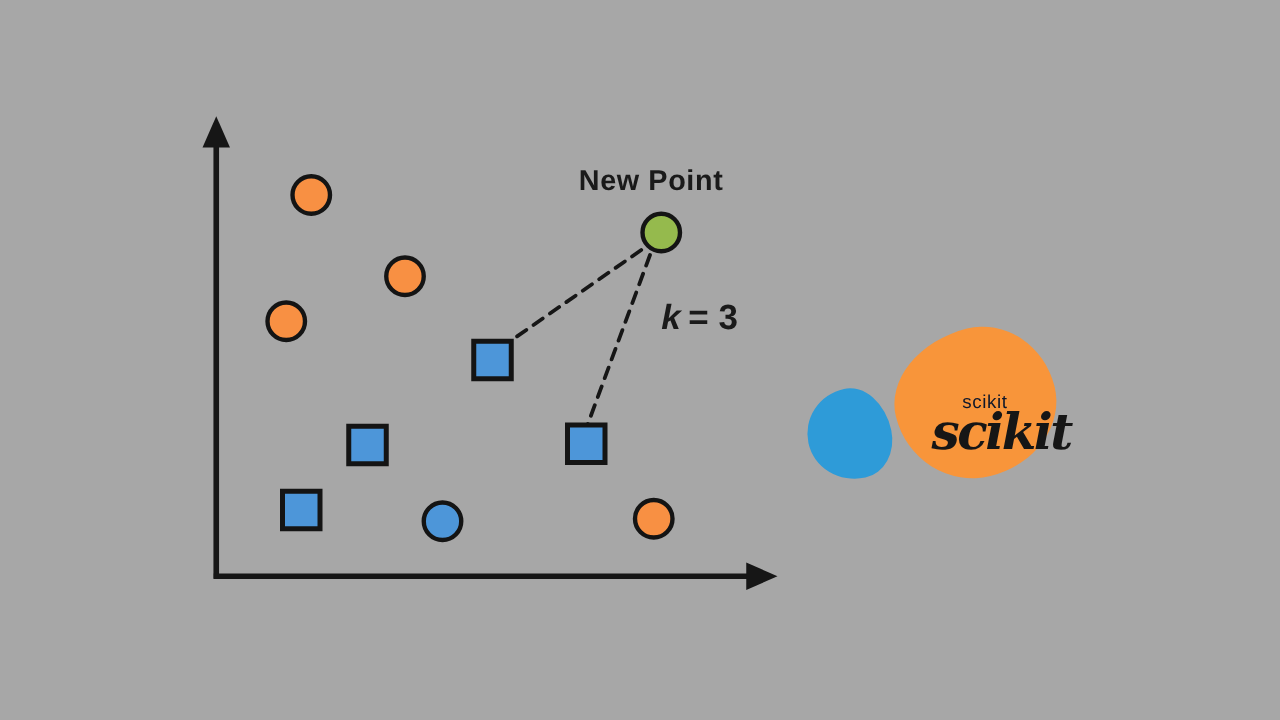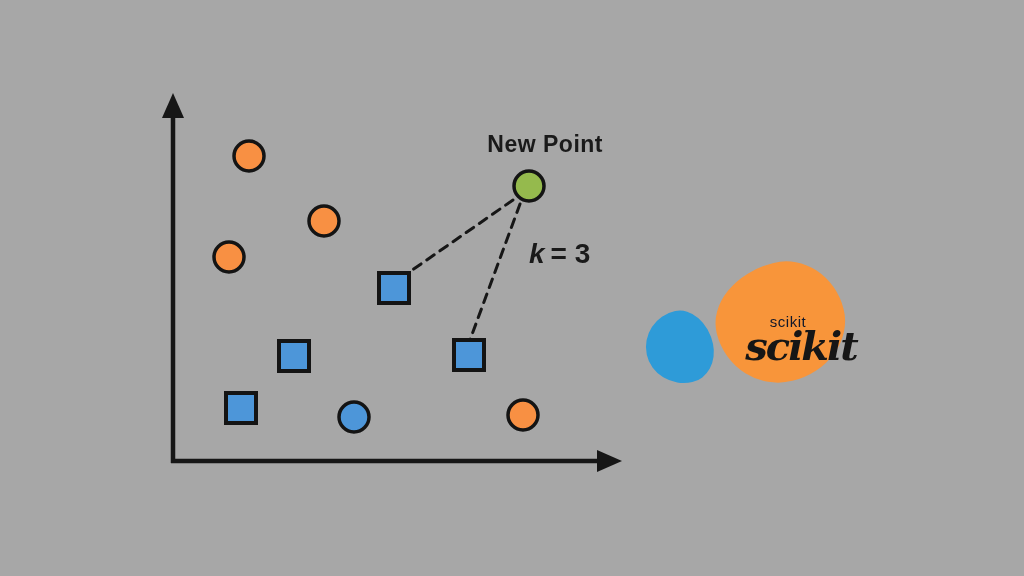--- a/index.html
+++ b/index.html
@@ -6,21 +6,21 @@
   body {
     width: 1024px; height: 576px;
     position: relative; overflow: hidden;
     font-family: "Liberation Sans", sans-serif;
   }
   #plot-svg { position: absolute; left: 0; top: 0; }
 
   .annotation { position: absolute; color: #1a1a1a; }
   #new-point-label {
     left: 463px; top: 131px; width: 140px;
-    text-align: right; font-size: 23px; font-weight: bold;
+    text-align: left; font-size: 23px; font-weight: bold;
     letter-spacing: 0.5px;
   }
   #k-label {
     left: 529px; top: 238px; font-size: 28px; font-weight: bold;
   }
   #k-label .k-symbol { font-style: italic; font-weight: bold; }
   #k-label .k-rest { margin-left: 6px; font-weight: bold; }
 
   
   .blob { position: absolute; }

